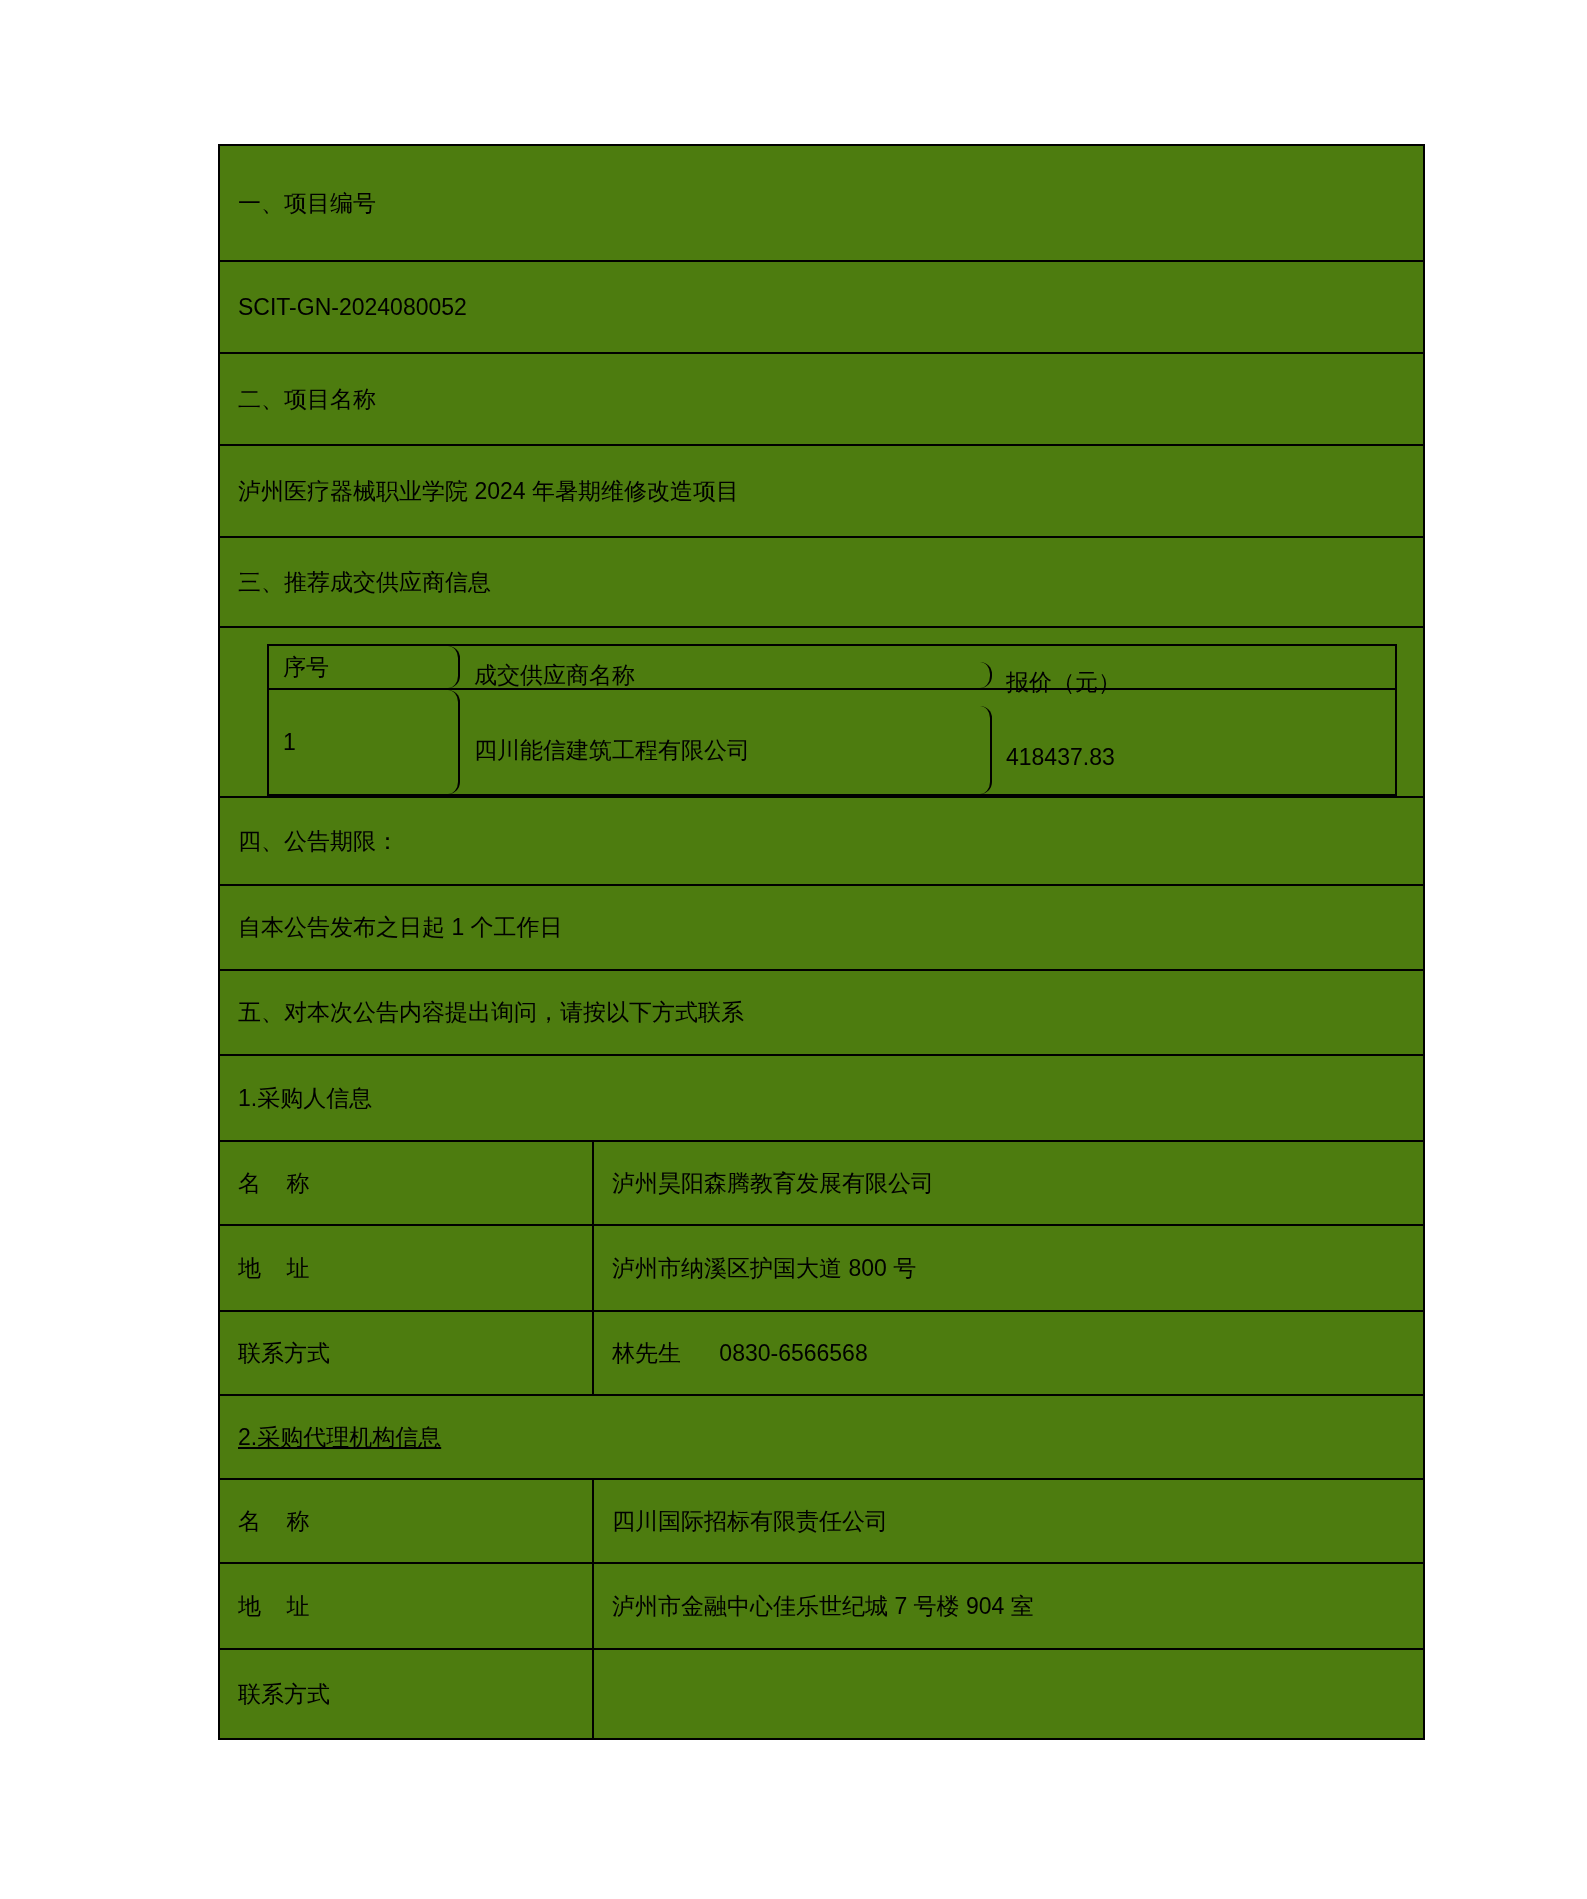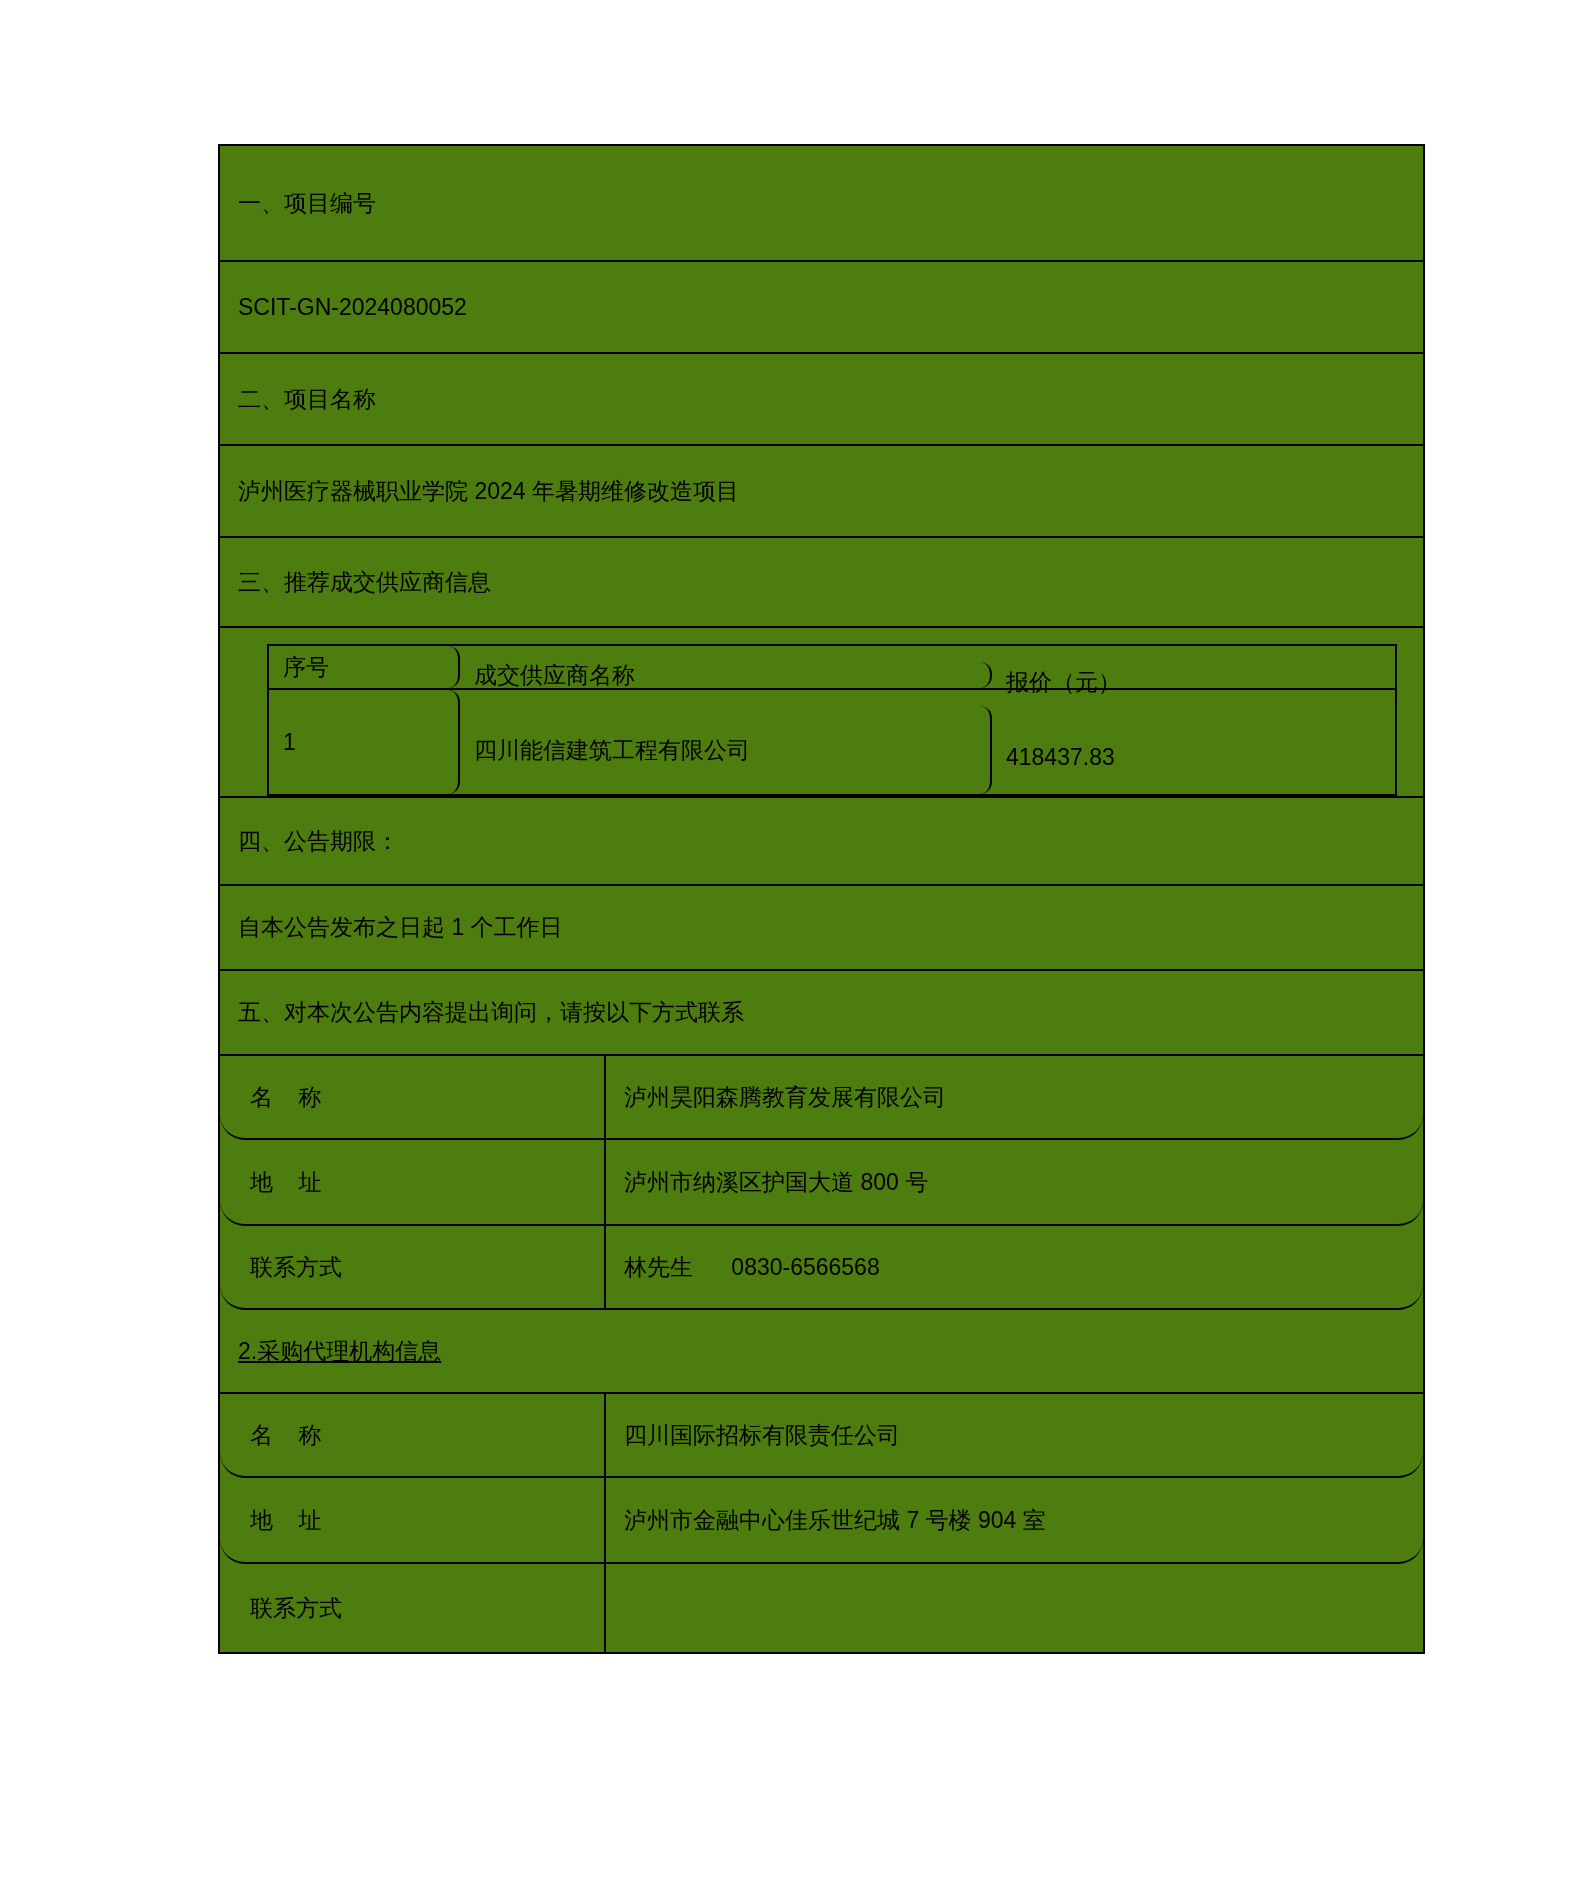--- a/index.html
+++ b/index.html
@@ -26,21 +26,21 @@
     background: #4d7c0f;
   }
   .row {
     display: flex;
     align-items: center;
     border-bottom: 2px solid #000;
     padding-left: 18px;
   }
   .row:last-child { border-bottom: none; }
 
-  .row.split { padding-left: 12px; border-radius: 25px; }
+  .row.split { padding-left: 0; }
   .label-cell {
     width: 374px;
     align-self: stretch;
     display: flex;
     align-items: center;
     padding-left: 18px;
     border-right: 2px solid #000;
   }
   .value-cell {
     flex: 1;
@@ -154,20 +154,23 @@
   </div>
 
   <div class="row h-r8">
     <span class="txt">自本公告发布之日起 1 个工作日</span>
   </div>
 
   <div class="row h-r9">
     <span class="txt">五、对本次公告内容提出询问，请按以下方式联系</span>
   </div>
 
+  <div class="row h-r10">
+    <span class="txt">1.采购人信息</span>
+  </div>
 
   <div class="row split h-r11">
     <div class="label-cell">
       <span class="txt">名    称</span>
     </div>
     <div class="value-cell">
       <span class="txt">泸州昊阳森腾教育发展有限公司</span>
     </div>
   </div>
 

